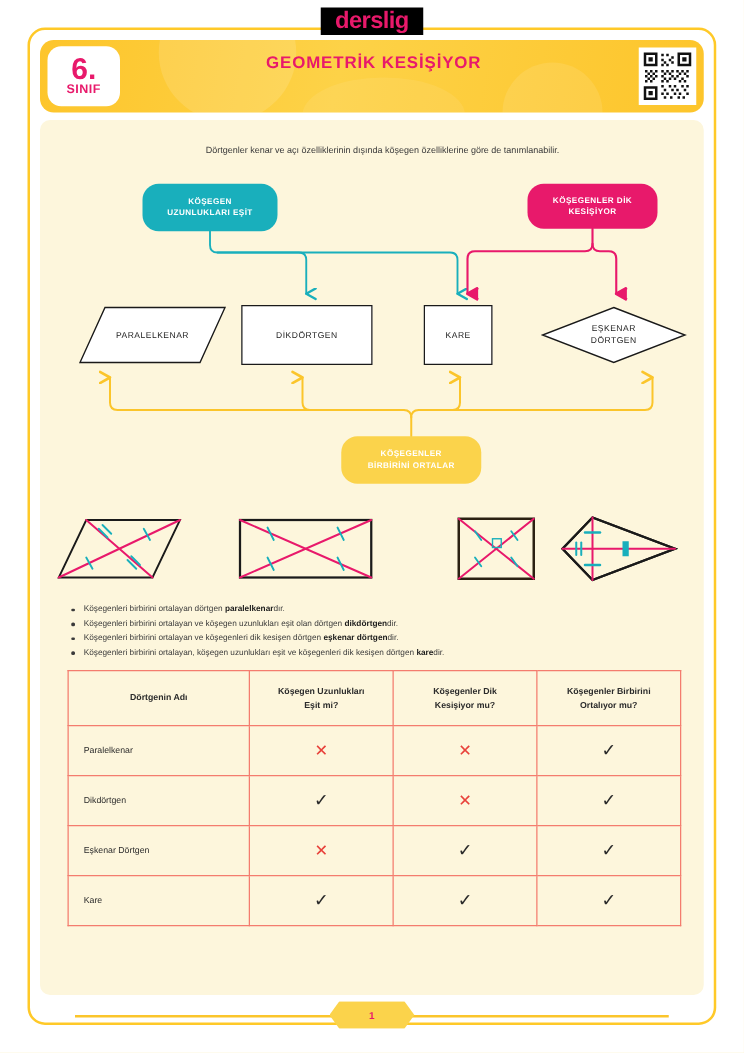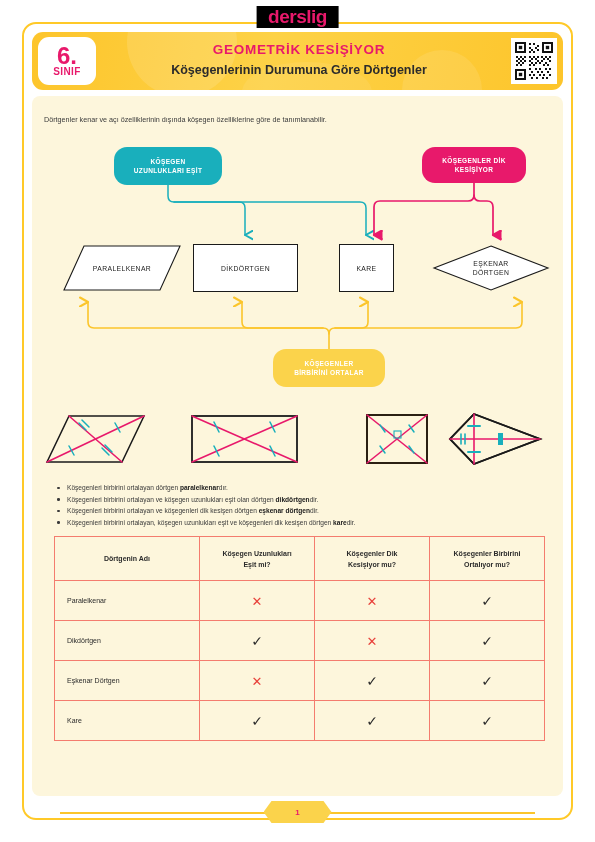--- a/index.html
+++ b/index.html
@@ -90,22 +90,22 @@
 
   
   #content{
     position:absolute; left:32px; top:96px;
     width:531px; height:700px;
     background:#FDF6DC;
     border-radius:8px;
   }
 
   #intro{
-    position:absolute; left:12px; top:18px; width:500px;
-    font-size:7.2px; color:#3A3A3A; line-height:11px;
+    position:absolute; left:24px; top:18px; width:500px;
+    font-size:7.2px; color:#3A3A3A; line-height:11px;text-align:center;
   }
 
   
   #flow{ position:absolute; left:0; top:38px; width:531px; height:330px; }
   #flow-svg{ position:absolute; left:0; top:0; }
 
   .pill{
     position:absolute; border-radius:13px;
     display:flex; align-items:center; justify-content:center;
     text-align:center; color:#ffffff; font-weight:bold;
@@ -197,21 +197,20 @@
   <div class="blob2"></div>
   <div class="blob3"></div>
 
   <div id="grade-badge">
     <div id="grade-num">6.</div>
     <div id="grade-label">SINIF</div>
   </div>
 
   <div id="header-titles">
     <div id="title-main">GEOMETRİK KESİŞİYOR</div>
-    <div id="title-sub">Köşegenlerinin Durumuna Göre Dörtgenler</div>
   </div>
 
   <svg id="qr" viewBox="0 0 42 42">
     <rect x="0" y="0" width="42" height="42" fill="#fff"></rect>
     <g fill="#111">
       <rect x="2" y="2" width="11" height="11"></rect>
         <rect x="29" y="2" width="11" height="11"></rect>
       <rect x="2" y="29" width="11" height="11"></rect>
     </g>
     <g fill="#fff">

